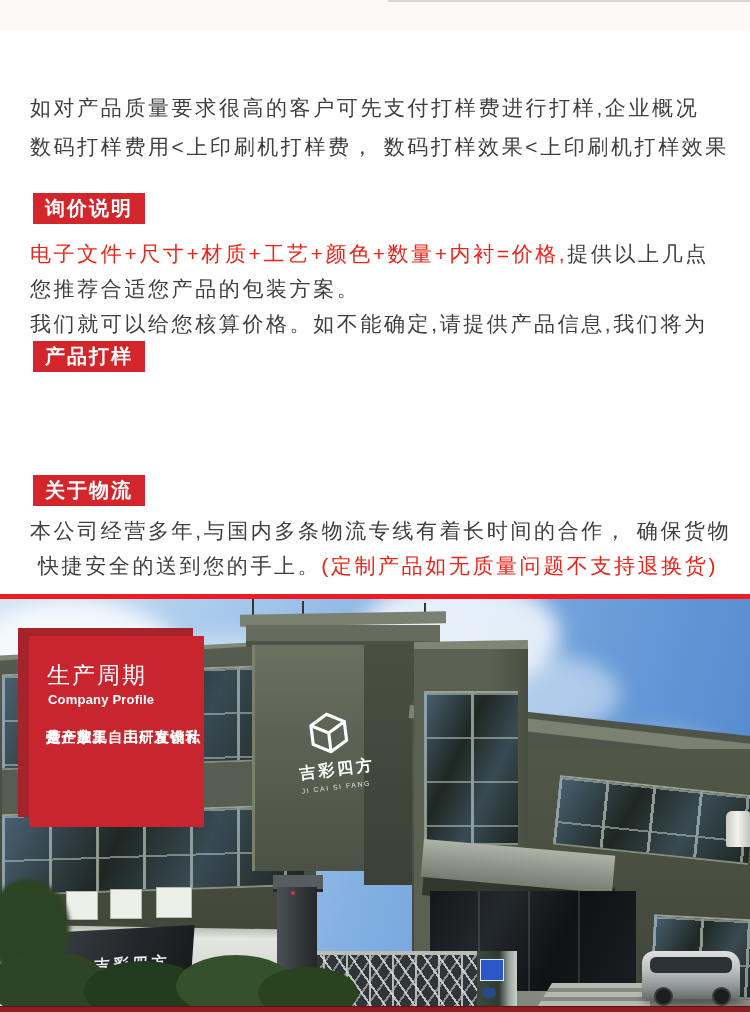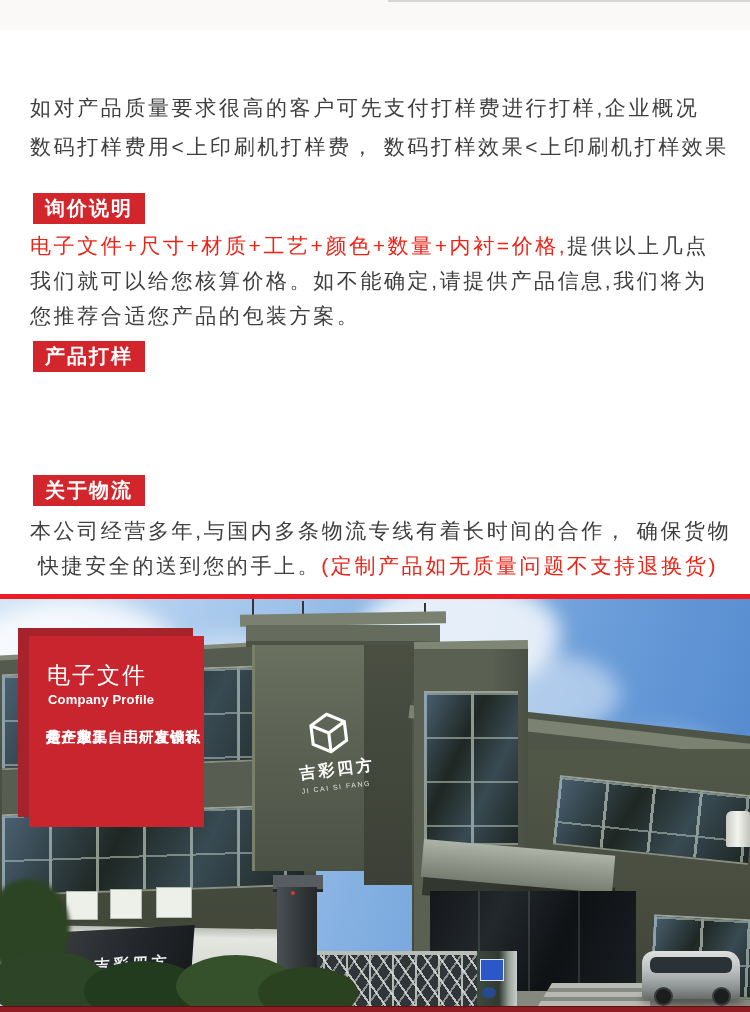--- a/index.html
+++ b/index.html
@@ -134,24 +134,24 @@
 
   <div class="top-band"></div>
   <div class="top-hairline"></div>
 
   <div class="para lh39" style="top:88px">
     <div class="line">如对产品质量要求很高的客户可先支付打样费进行打样,企业概况</div>
     <div class="line">数码打样费用&lt;上印刷机打样费， 数码打样效果&lt;上印刷机打样效果</div>
   </div>
 
   <div class="badge" style="top:193px">询价说明</div>
-  <div class="para lh35" style="top:228px">
+  <div class="para lh35" style="top:236px">
     <div class="line"><span class="red">电子文件+尺寸+材质+工艺+颜色+数量+内衬=价格,</span><span>提供以上几点</span></div>
+    <div class="line">您推荐合适您产品的包装方案。</div>
     <div class="line">我们就可以给您核算价格。如不能确定,请提供产品信息,我们将为</div>
-    <div class="line">您推荐合适您产品的包装方案。</div>
   </div>
 
   <div class="badge" style="top:341px">产品打样</div>
 
   <div class="badge" style="top:475px">关于物流</div>
   <div class="para lh35" style="top:513px">
     <div class="line">本公司经营多年,与国内多条物流专线有着长时间的合作， 确保货物</div>
     <div class="line indent"><span>快捷安全的送到您的手上。</span><span class="red">(定制产品如无质量问题不支持退换货)</span></div>
   </div>
 
@@ -240,21 +240,21 @@
         <div class="msub">JI CAI SI FANG</div>
       </div>
       <div class="blob tree" style="left:-14px;top:280px;width:84px;height:98px"></div>
       <div class="blob" style="left:-12px;top:352px;width:120px;height:66px;background:#2d4526"></div>
       <div class="blob" style="left:84px;top:362px;width:120px;height:60px;background:#223a1e"></div>
       <div class="blob" style="left:176px;top:356px;width:120px;height:62px;background:#35512b"></div>
       <div class="blob" style="left:258px;top:368px;width:100px;height:52px;background:#2a421f"></div>
 
       <div class="panel-back"></div>
       <div class="panel-front">
-        <div class="ptitle">电子文件</div>
+        <div class="ptitle">生产周期</div>
         <div class="psub">Company Profile</div>
         <div class="pdesc">
           <div>是一家集自由研发设计</div>
           <div>生产加工、工厂直销私</div>
           <div>营企业。</div>
         </div>
       </div>
     </div>
 
     <div class="photo-bottombar"></div>

